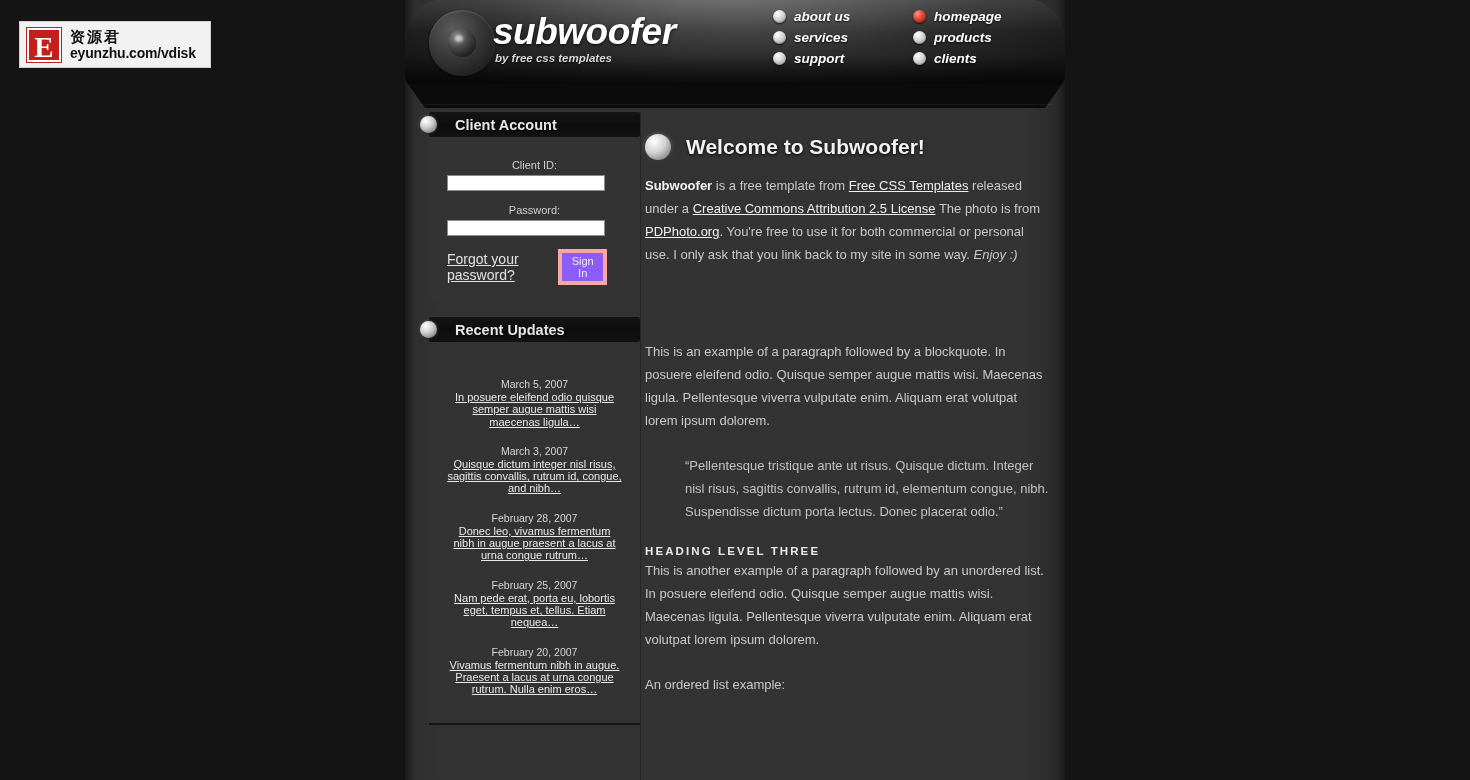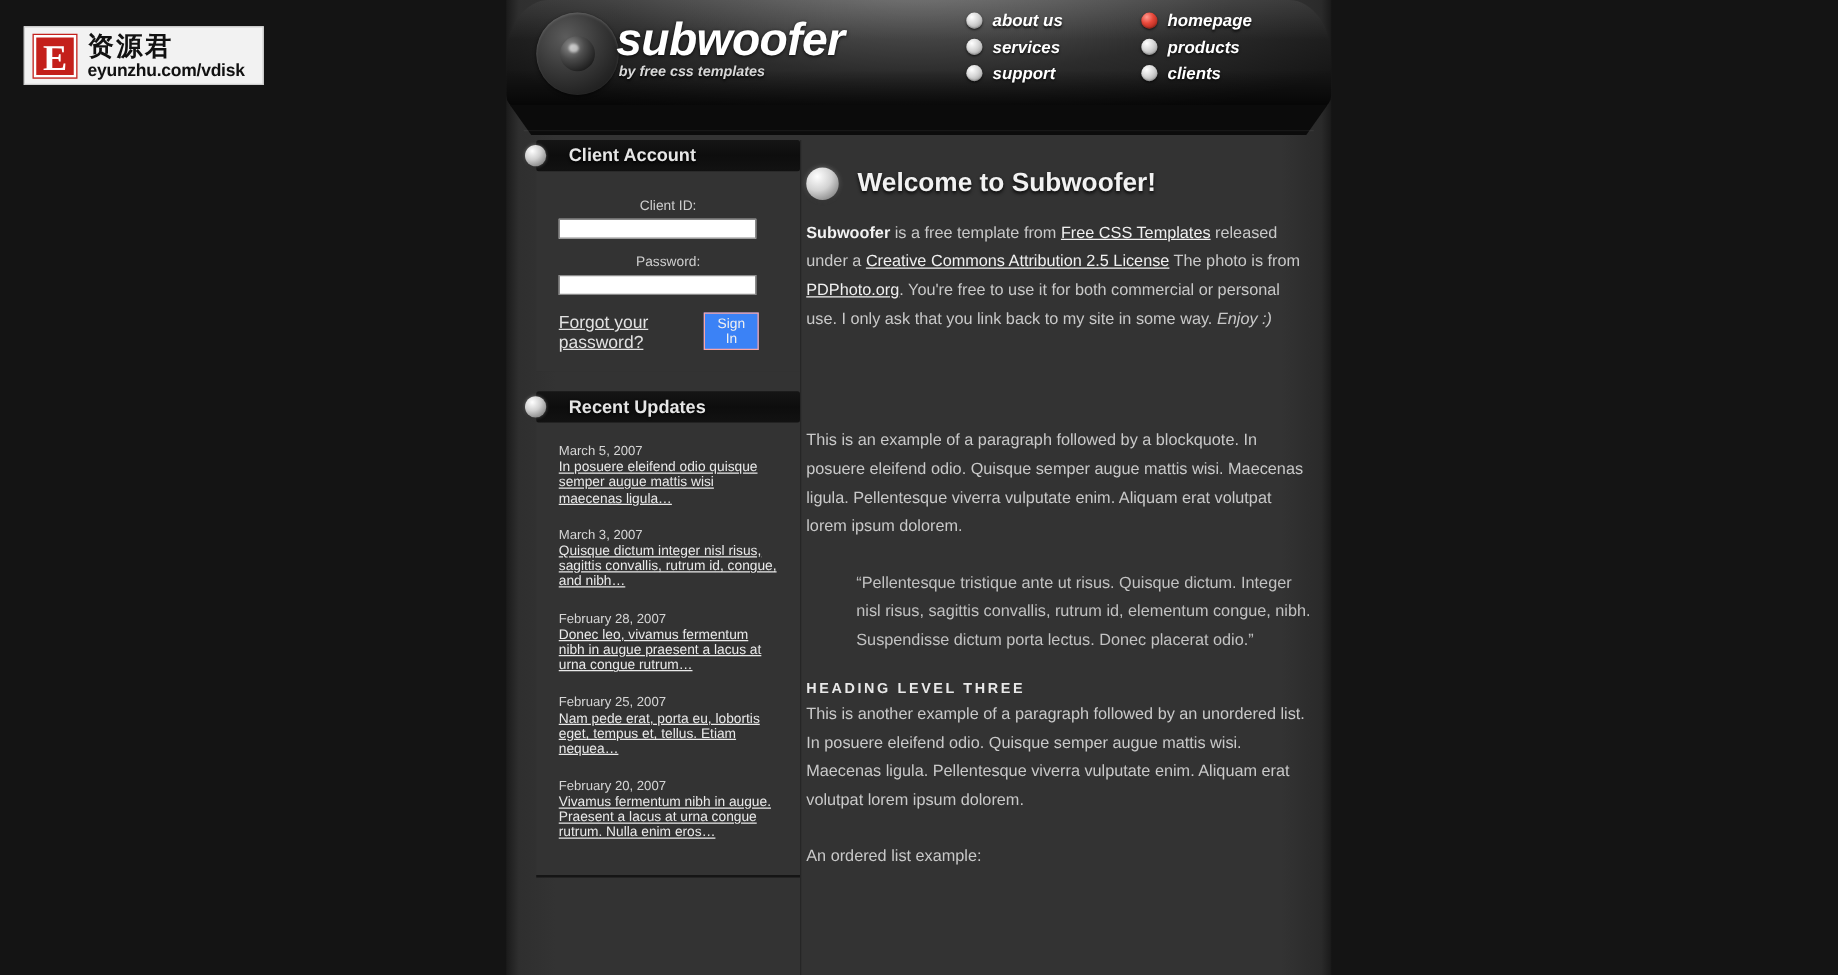--- a/index.html
+++ b/index.html
@@ -28,21 +28,21 @@
     font-weight: bold; font-size: 29px;
     line-height: 34px; text-align: center;
     border: 2px solid #ffffff;
     outline: 1px solid #c4201b;
     margin-left: 3px;
     flex: none;
   }
   #wm-text { margin-left: 9px; line-height: 1; }
   #wm-cn {
     font-family: "DejaVu Sans", sans-serif;
-    font-size: 21px; font-weight: bold; color: #111111;
+    font-size: 15px; font-weight: bold; color: #111111;
     letter-spacing: 2px; display: block;
   }
   #wm-url {
     font-family: "Liberation Sans", sans-serif;
     font-size: 14px; font-weight: bold; color: #111111;
     display: block; margin-top: 1px; letter-spacing: -0.2px;
   }
 
   
   #page {
@@ -199,32 +199,33 @@
     font-family: "Liberation Sans", sans-serif;
   }
   #login-actions {
     display: flex; align-items: center; justify-content: space-between;
     width: 160px; margin-top: 2px;
   }
   #forgot-link {
     font-size: 14px; color: #e2e2e2; text-decoration: underline; cursor: pointer;
   }
   #signin-button {
-    background: #3b82f6; border: 1px solid #fca5a5;
+    background: #8b5cf6; border: 4px solid #fca5a5;
     color: #f0f0f0; font-size: 11px;
     padding: 2px 7px; cursor: pointer;
     font-family: "Liberation Sans", sans-serif;
   }
 
   
   #updates-box {
     margin-left: 10px;
     background: #333333;
-    padding: 17px 18px 28px 18px;
+    padding: 36px 18px 28px 18px;
     border-bottom: 2px solid #151515;
+    text-align: center;
   }
   .update-item { margin-bottom: 17px; }
   .update-item:last-child { margin-bottom: 0; }
   .update-date {
     font-size: 10.5px; color: #d6d6d6; font-weight: normal;
     margin-bottom: 1px;
   }
   .update-text {
     font-size: 11px; line-height: 12.3px;
     color: #eaeaea; text-decoration: underline; cursor: pointer;

